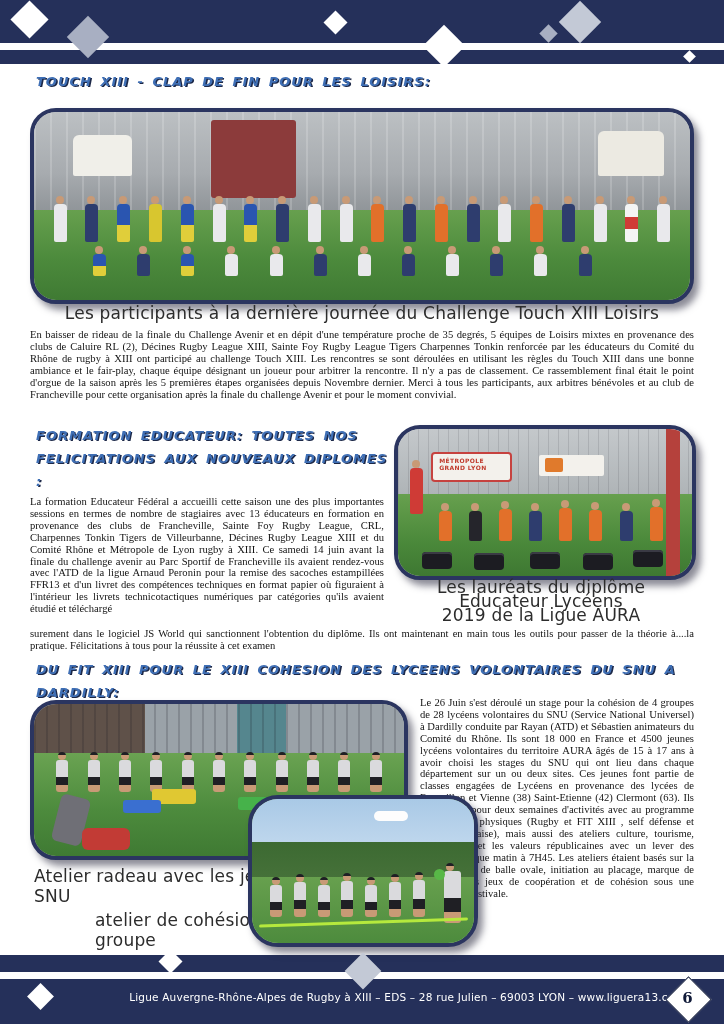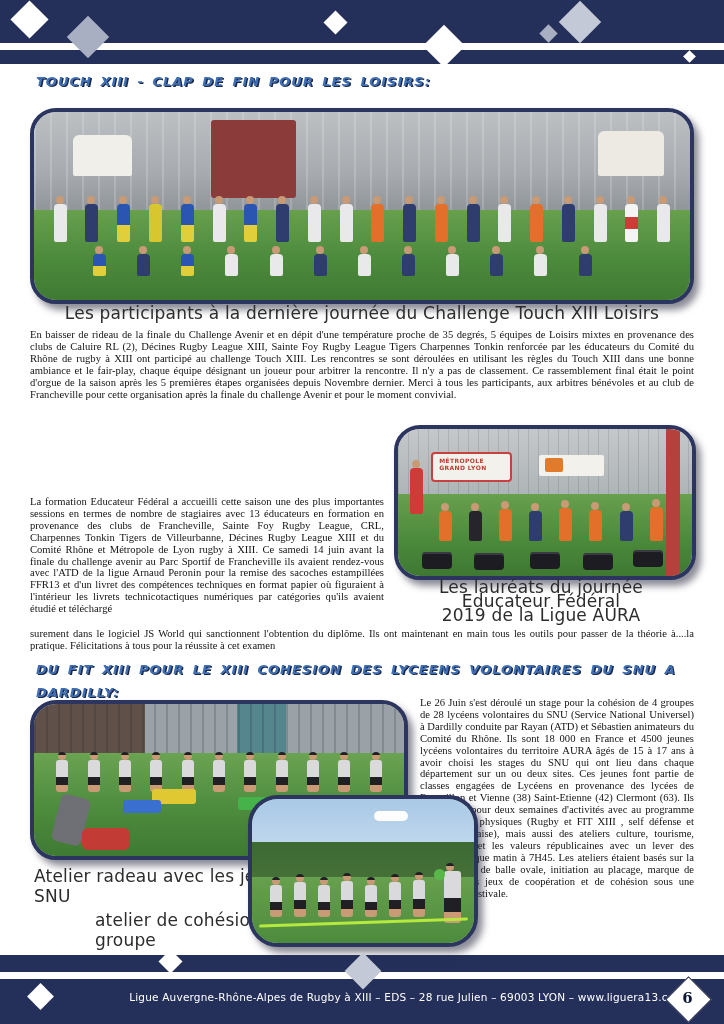--- a/index.html
+++ b/index.html
@@ -128,20 +128,21 @@
         <i class="p s cn"></i>
         <i class="p s cw"></i>
         <i class="p s cn"></i>
     </div>
   </div>
 
   <div class="caption" style="left:30px;top:303px;width:664px;text-align:center;">Les participants à la dernière journée du Challenge Touch XIII Loisirs</div>
 
   <div class="body-text" style="left:30px;top:329px;width:664px;">En baisser de rideau de la finale du Challenge Avenir et en dépit d'une température proche de 35 degrés, 5 équipes de Loisirs mixtes en provenance des clubs de Caluire RL (2), Décines Rugby League XIII, Sainte Foy Rugby League Tigers Charpennes Tonkin renforcée par les éducateurs du Comité du Rhône de rugby à XIII ont participé au challenge Touch XIII. Les rencontres se sont déroulées en utilisant les règles du Touch XIII dans une bonne ambiance et le fair-play, chaque équipe désignant un joueur pour arbitrer la rencontre. Il n'y a pas de classement. Ce rassemblement final était le point d'orgue de la saison après les 5 premières étapes organisées depuis Novembre dernier. Merci à tous les participants, aux arbitres bénévoles et au club de Francheville pour cette organisation après la finale du challenge Avenir et pour le moment convivial.</div>
 
+  <div class="sec-title" style="left:36px;top:424px;width:356px;">FORMATION EDUCATEUR: TOUTES NOS FELICITATIONS AUX NOUVEAUX DIPLOMES :</div>
 
   <div class="body-text" style="left:30px;top:496px;width:354px;">La formation Educateur Fédéral a accueilli cette saison une des plus importantes sessions en termes de nombre de stagiaires avec 13 éducateurs en formation en provenance des clubs de Francheville, Sainte Foy Rugby League, CRL, Charpennes Tonkin Tigers de Villeurbanne, Décines Rugby League XIII et du Comité Rhône et Métropole de Lyon rugby à XIII. Ce samedi 14 juin avant la finale du challenge avenir au Parc Sportif de Francheville ils avaient rendez-vous avec l'ATD de la ligue Arnaud Peronin pour la remise des sacoches estampillées FFR13 et d'un livret des compétences techniques en format papier où figuraient à l'intérieur les livrets technicotactiques numériques par catégories qu'ils avaient étudié et téléchargé</div>
 
   <div class="photo" style="left:394px;top:425px;width:294px;height:147px;background:#b3b7ba;">
     <div class="layer" style="left:0;top:0;right:0;height:46%;
          background:linear-gradient(180deg,#c4c8cb 0%,#aeb3b6 100%);"></div>
     <div class="layer" style="left:0;top:0;right:0;height:46%;opacity:.3;
          background:repeating-linear-gradient(90deg,rgba(60,60,70,.5) 0 1px,transparent 1px 10px);"></div>
     <div class="layer" style="left:0;bottom:0;right:0;height:56%;
          background:linear-gradient(180deg,#67a04e 0%,#4a883a 60%,#3e7832 100%);"></div>
@@ -165,21 +166,21 @@
         <i class="p co" style="height:34px;"></i>
     </div>
     <div class="bag" style="left:8%;bottom:5%;"></div>
     <div class="bag" style="left:26%;bottom:4%;"></div>
     <div class="bag" style="left:45%;bottom:5%;"></div>
     <div class="bag" style="left:63%;bottom:4%;"></div>
     <div class="bag" style="left:80%;bottom:6%;"></div>
   </div>
 
   <div class="caption" style="left:394px;top:580px;width:294px;text-align:center;line-height:14px;">
-    <span>Les lauréats du journée Educateur Fédéral</span><br>
+    <span>Les lauréats du diplôme Educateur Lycéens</span><br>
     <span>2019 de la Ligue AURA</span>
   </div>
 
   <div class="body-text" style="left:30px;top:628px;width:664px;">surement dans le logiciel JS World qui sanctionnent l'obtention du diplôme. Ils ont maintenant en main tous les outils pour passer de la théorie à....la pratique. Félicitations à tous pour la réussite à cet examen</div>
 
   <div class="sec-title" style="left:36px;top:658px;width:664px;">DU FIT XIII POUR LE XIII COHESION DES LYCEENS VOLONTAIRES DU SNU A DARDILLY:</div>
 
   <div class="photo" style="left:30px;top:700px;width:370px;height:152px;background:#88917f;z-index:1;">
     <div class="layer" style="left:0;top:0;right:0;height:34%;
          background:linear-gradient(90deg,#5f5149 0 30%,#9aa2a8 30% 55%,#55868e 55% 68%,#9aa2a8 68% 100%);"></div>

